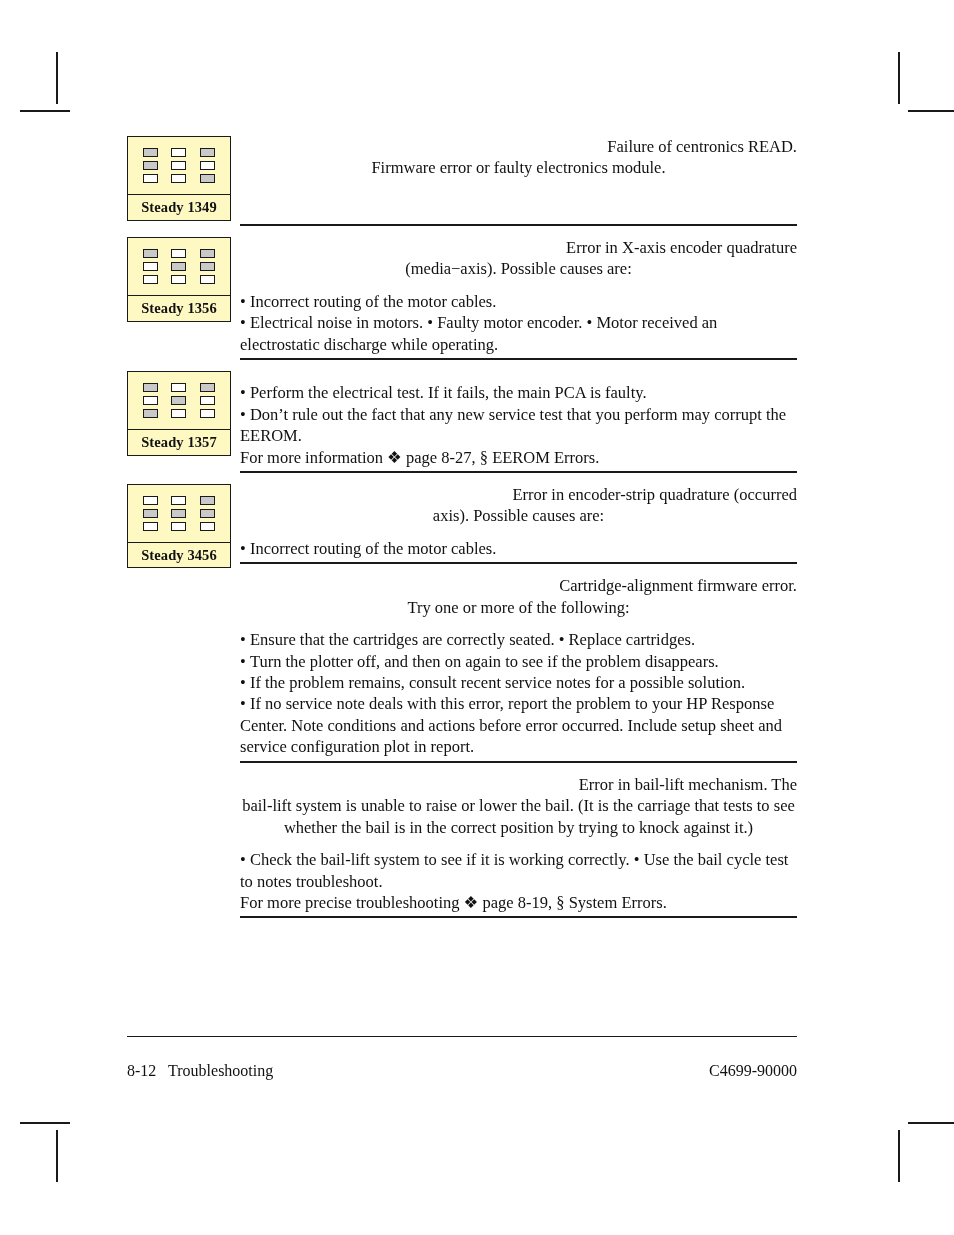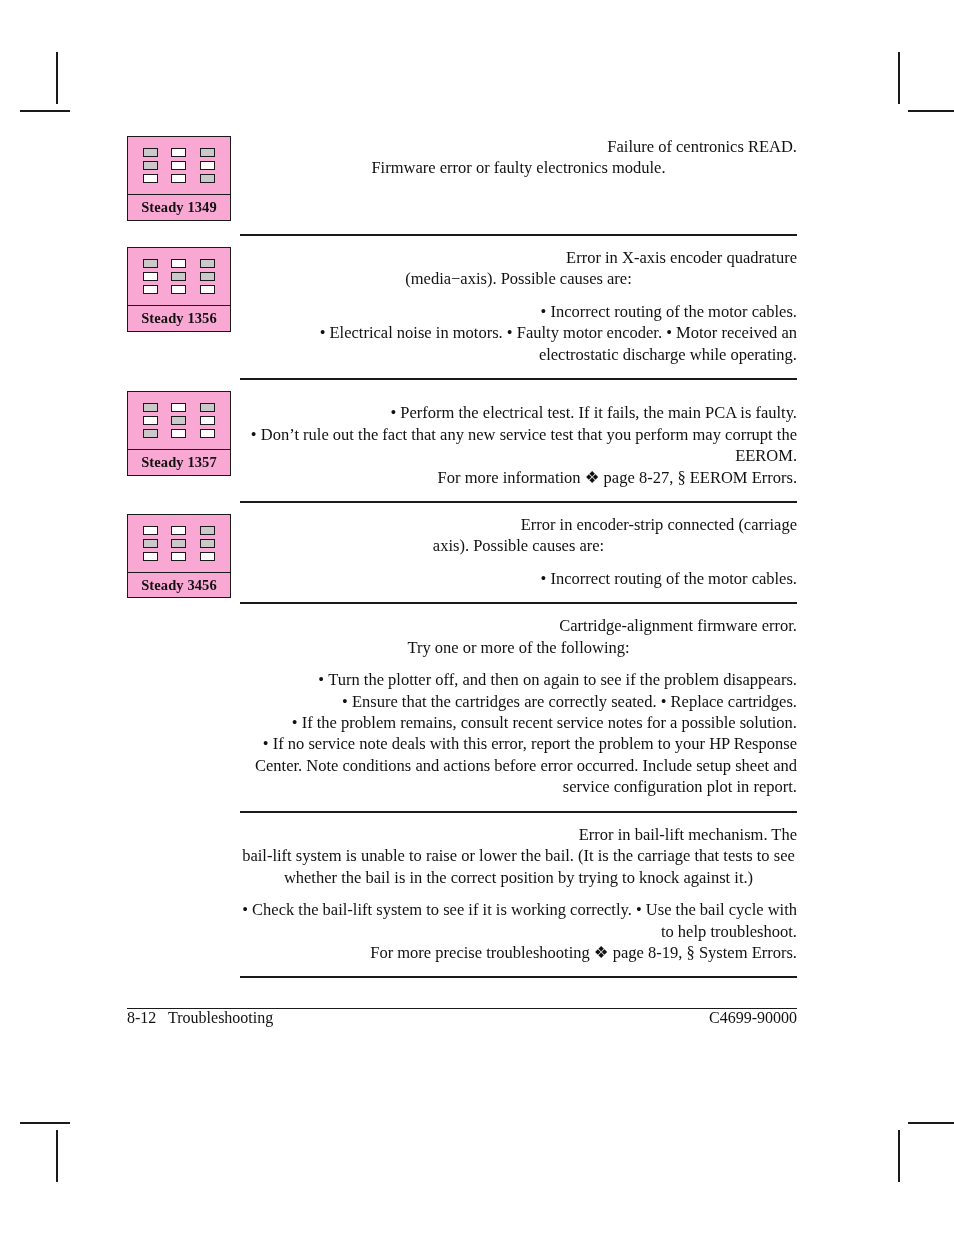--- a/index.html
+++ b/index.html
@@ -47,21 +47,21 @@
     margin-bottom: 11px;
   }
 
   
   .led-panel {
     position: absolute;
     left: 0;
     top: 0;
     width: 104px;
     border: 1.6px solid #1a1a1a;
-    background: #f9a8d4;
+    background: #fef9c3;
     box-sizing: border-box;
   }
   .led-grid {
     padding: 7px 0 7px 0;
   }
   .led-row {
     display: flex;
     justify-content: space-around;
     padding: 0 8px;
     margin: 4px 0;
@@ -84,57 +84,57 @@
     line-height: 1;
     padding: 5px 0 5px 0;
     letter-spacing: 0.1px;
     white-space: nowrap;
   }
 
   
   .body-col {
     margin-left: 113px;
     min-height: 1px;
-    padding-bottom: 13px;
+    padding-bottom: 3px;
     border-bottom: 2.2px solid #1a1a1a;
   }
 
   .title-line {
     text-align: right;
     font-size: 16.5px;
     line-height: 1.30;
     white-space: nowrap;
   }
   .lead-line {
     text-align: center;
     font-size: 16.5px;
     line-height: 1.30;
   }
   .para {
     font-size: 16.5px;
     line-height: 1.30;
-    text-align: right;
+    text-align: left;
     margin: 0;
   }
   .gap { height: 11px; }
   .bullet::before {
     content: "\2022\00a0";
   }
 
   
   .pad-a { height: 26px; }
 
   
   #footer {
     position: absolute;
     left: 127px;
-    top: 1008px;
+    top: 1036px;
     width: 670px;
     border-top: 1.6px solid #1a1a1a;
-    padding-top: 0;
+    padding-top: 25px;
     display: flex;
     justify-content: space-between;
     font-size: 16px;
   }
   #footer .left { white-space: pre; }
 </style>
 </head>
 <body>
 
 <div class="crop crop-v cm-tl-v"></div>
@@ -249,45 +249,45 @@
           </div>
           <div class="led-row">
             <div class="led"></div>
             <div class="led"></div>
             <div class="led"></div>
           </div>
         </div>
         <div class="led-label">Steady 3456</div>
       </div>
       <div class="body-col">
-        <div class="title-line">Error in encoder-strip connected (carriage</div>
+        <div class="title-line">Error in encoder-strip quadrature (occurred</div>
         <div class="lead-line">axis). Possible causes are:</div>
         <div class="gap"></div>
         <p class="para bullet">Incorrect routing of the motor cables.</p>
       </div>
       <div style="clear: both; height: 0px; overflow: hidden;"></div>
     </div>
     <div class="entry">
       <div class="body-col">
         <div class="title-line">Cartridge-alignment firmware error.</div>
         <div class="lead-line">Try one or more of the following:</div>
         <div class="gap"></div>
+        <p class="para bullet">Ensure that the cartridges are correctly seated. • Replace cartridges.</p>
         <p class="para bullet">Turn the plotter off, and then on again to see if the problem disappears.</p>
-        <p class="para bullet">Ensure that the cartridges are correctly seated. • Replace cartridges.</p>
         <p class="para bullet">If the problem remains, consult recent service notes for a possible solution.</p>
         <p class="para bullet">If no service note deals with this error, report the problem to your HP Response Center.  Note conditions and actions before error occurred.  Include setup sheet and service configuration plot in report.</p>
       </div>
       <div style="clear: both; height: 0px; overflow: hidden;"></div>
     </div>
     <div class="entry">
       <div class="body-col">
         <div class="title-line">Error in bail-lift mechanism.  The</div>
         <div class="lead-line">bail-lift system is unable to raise or lower the bail. (It is the carriage that tests to see whether the bail is in the correct position by trying to knock against it.)</div>
         <div class="gap"></div>
-        <p class="para bullet">Check the bail-lift system to see if it is working correctly. • Use the bail cycle with to help troubleshoot.</p>
+        <p class="para bullet">Check the bail-lift system to see if it is working correctly. • Use the bail cycle test to notes troubleshoot.</p>
         <p class="para">For more precise troubleshooting ❖ page 8-19, § System Errors.</p>
       </div>
       <div style="clear: both; height: 0px; overflow: hidden;"></div>
     </div>
   </div>
 
 <div id="footer">
   <span class="left">8-12   Troubleshooting</span>
   <span class="right">C4699-90000</span>
 </div>

